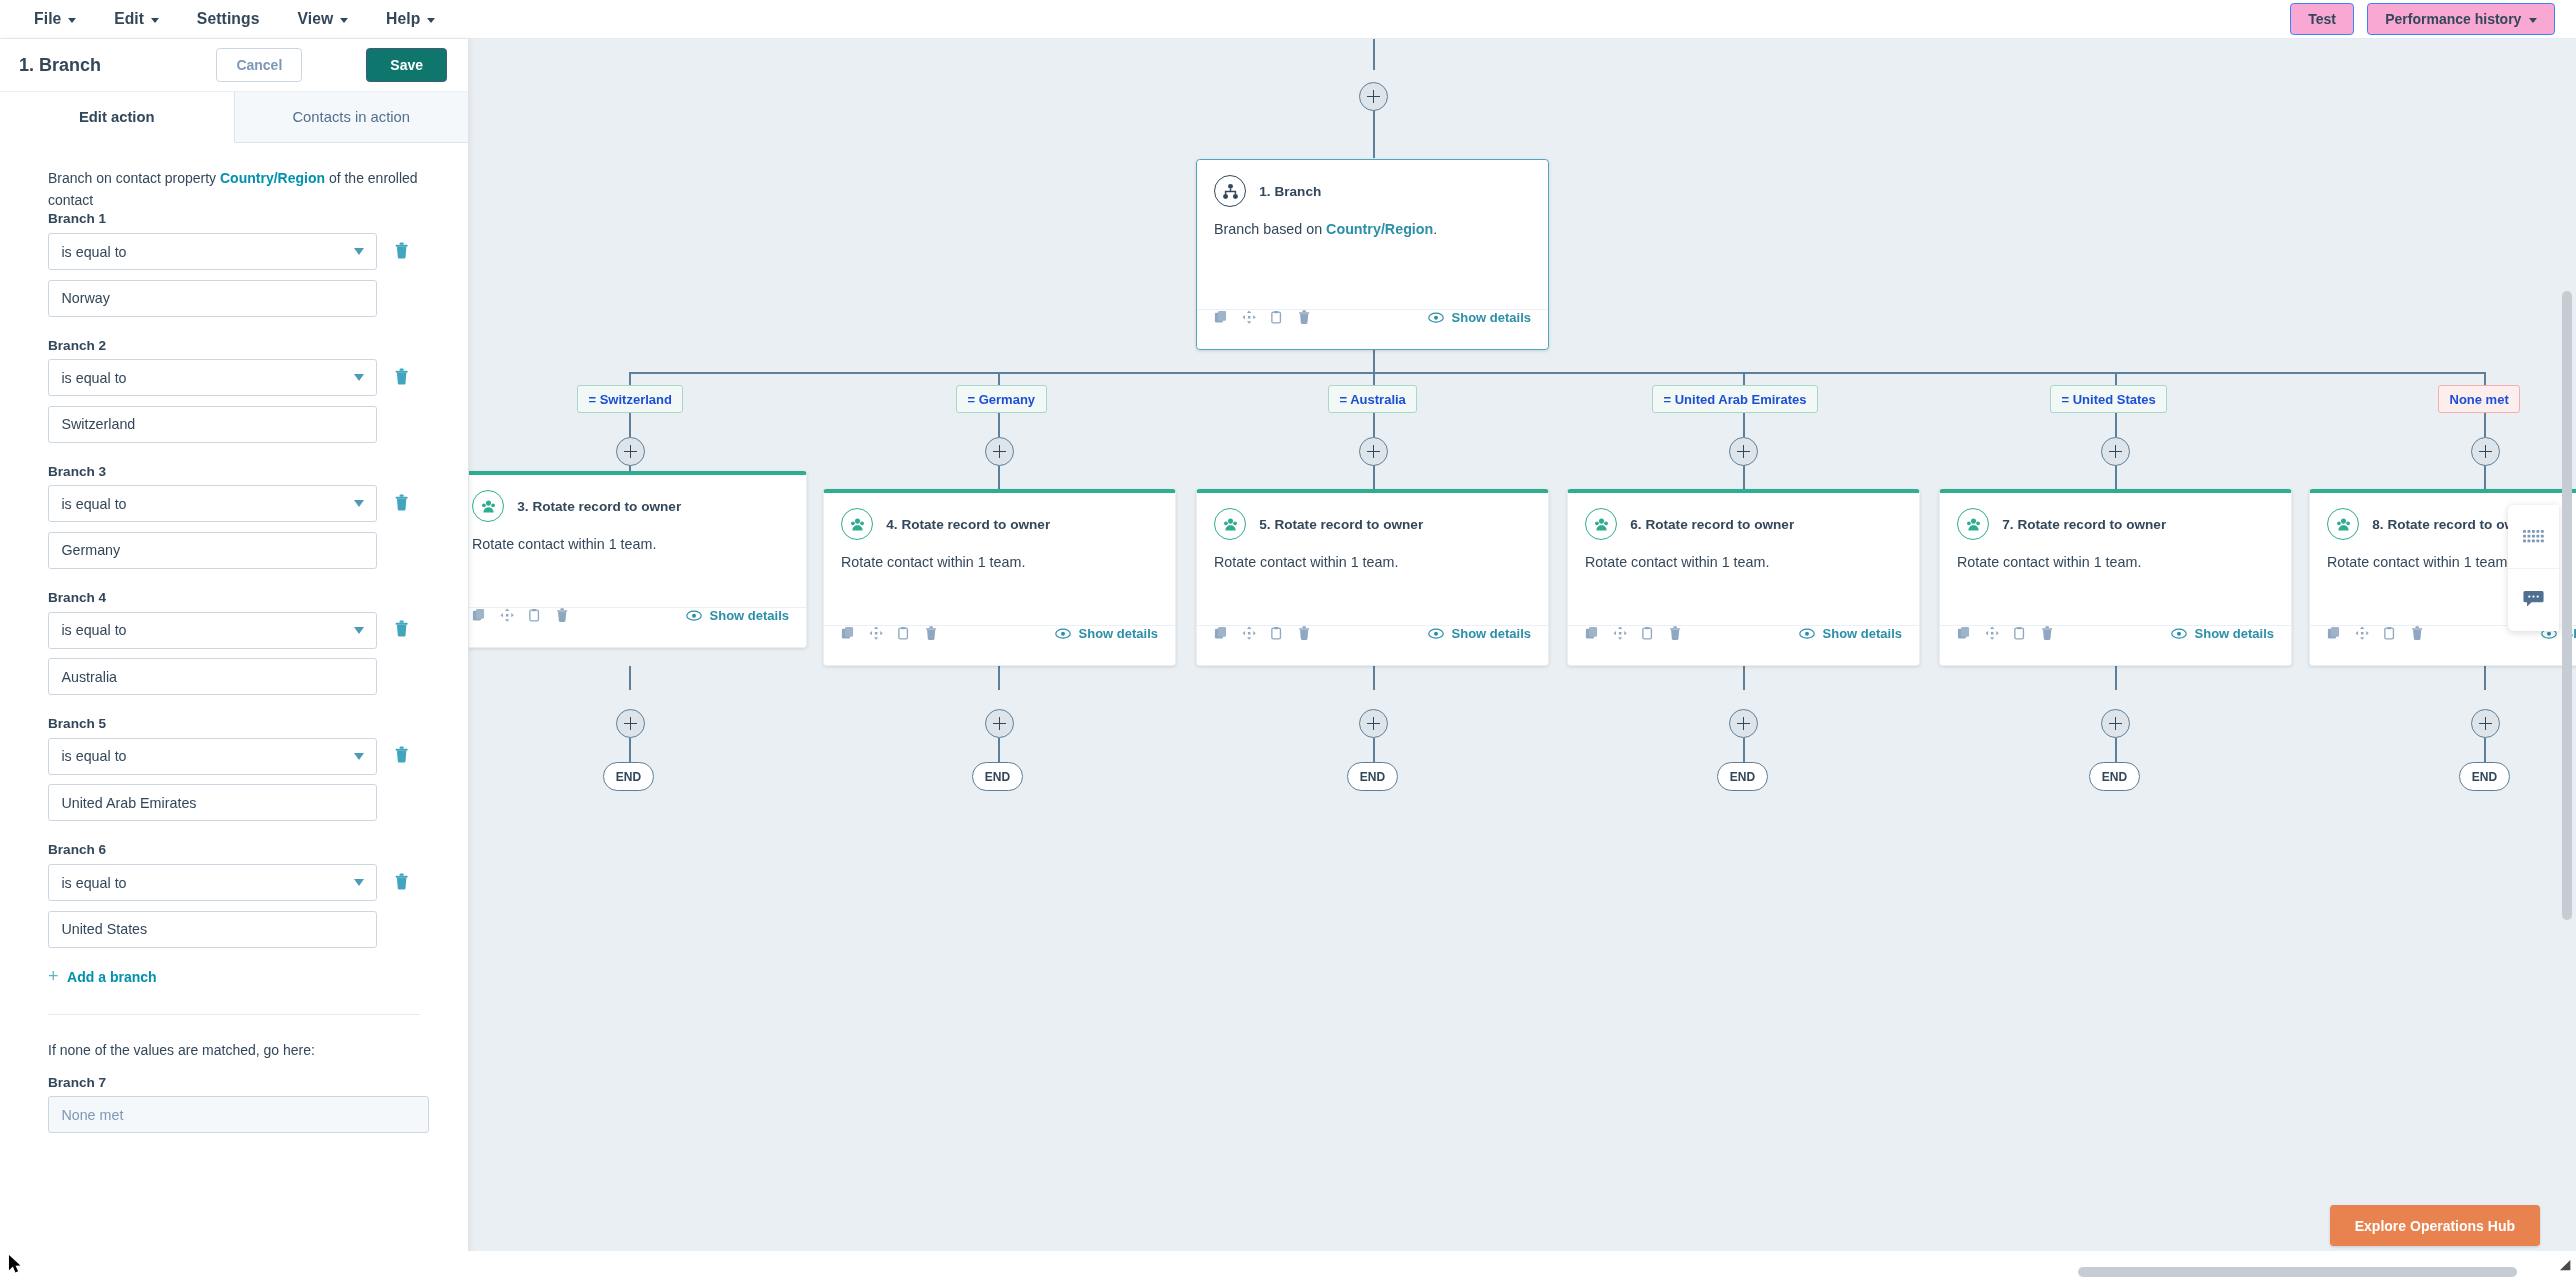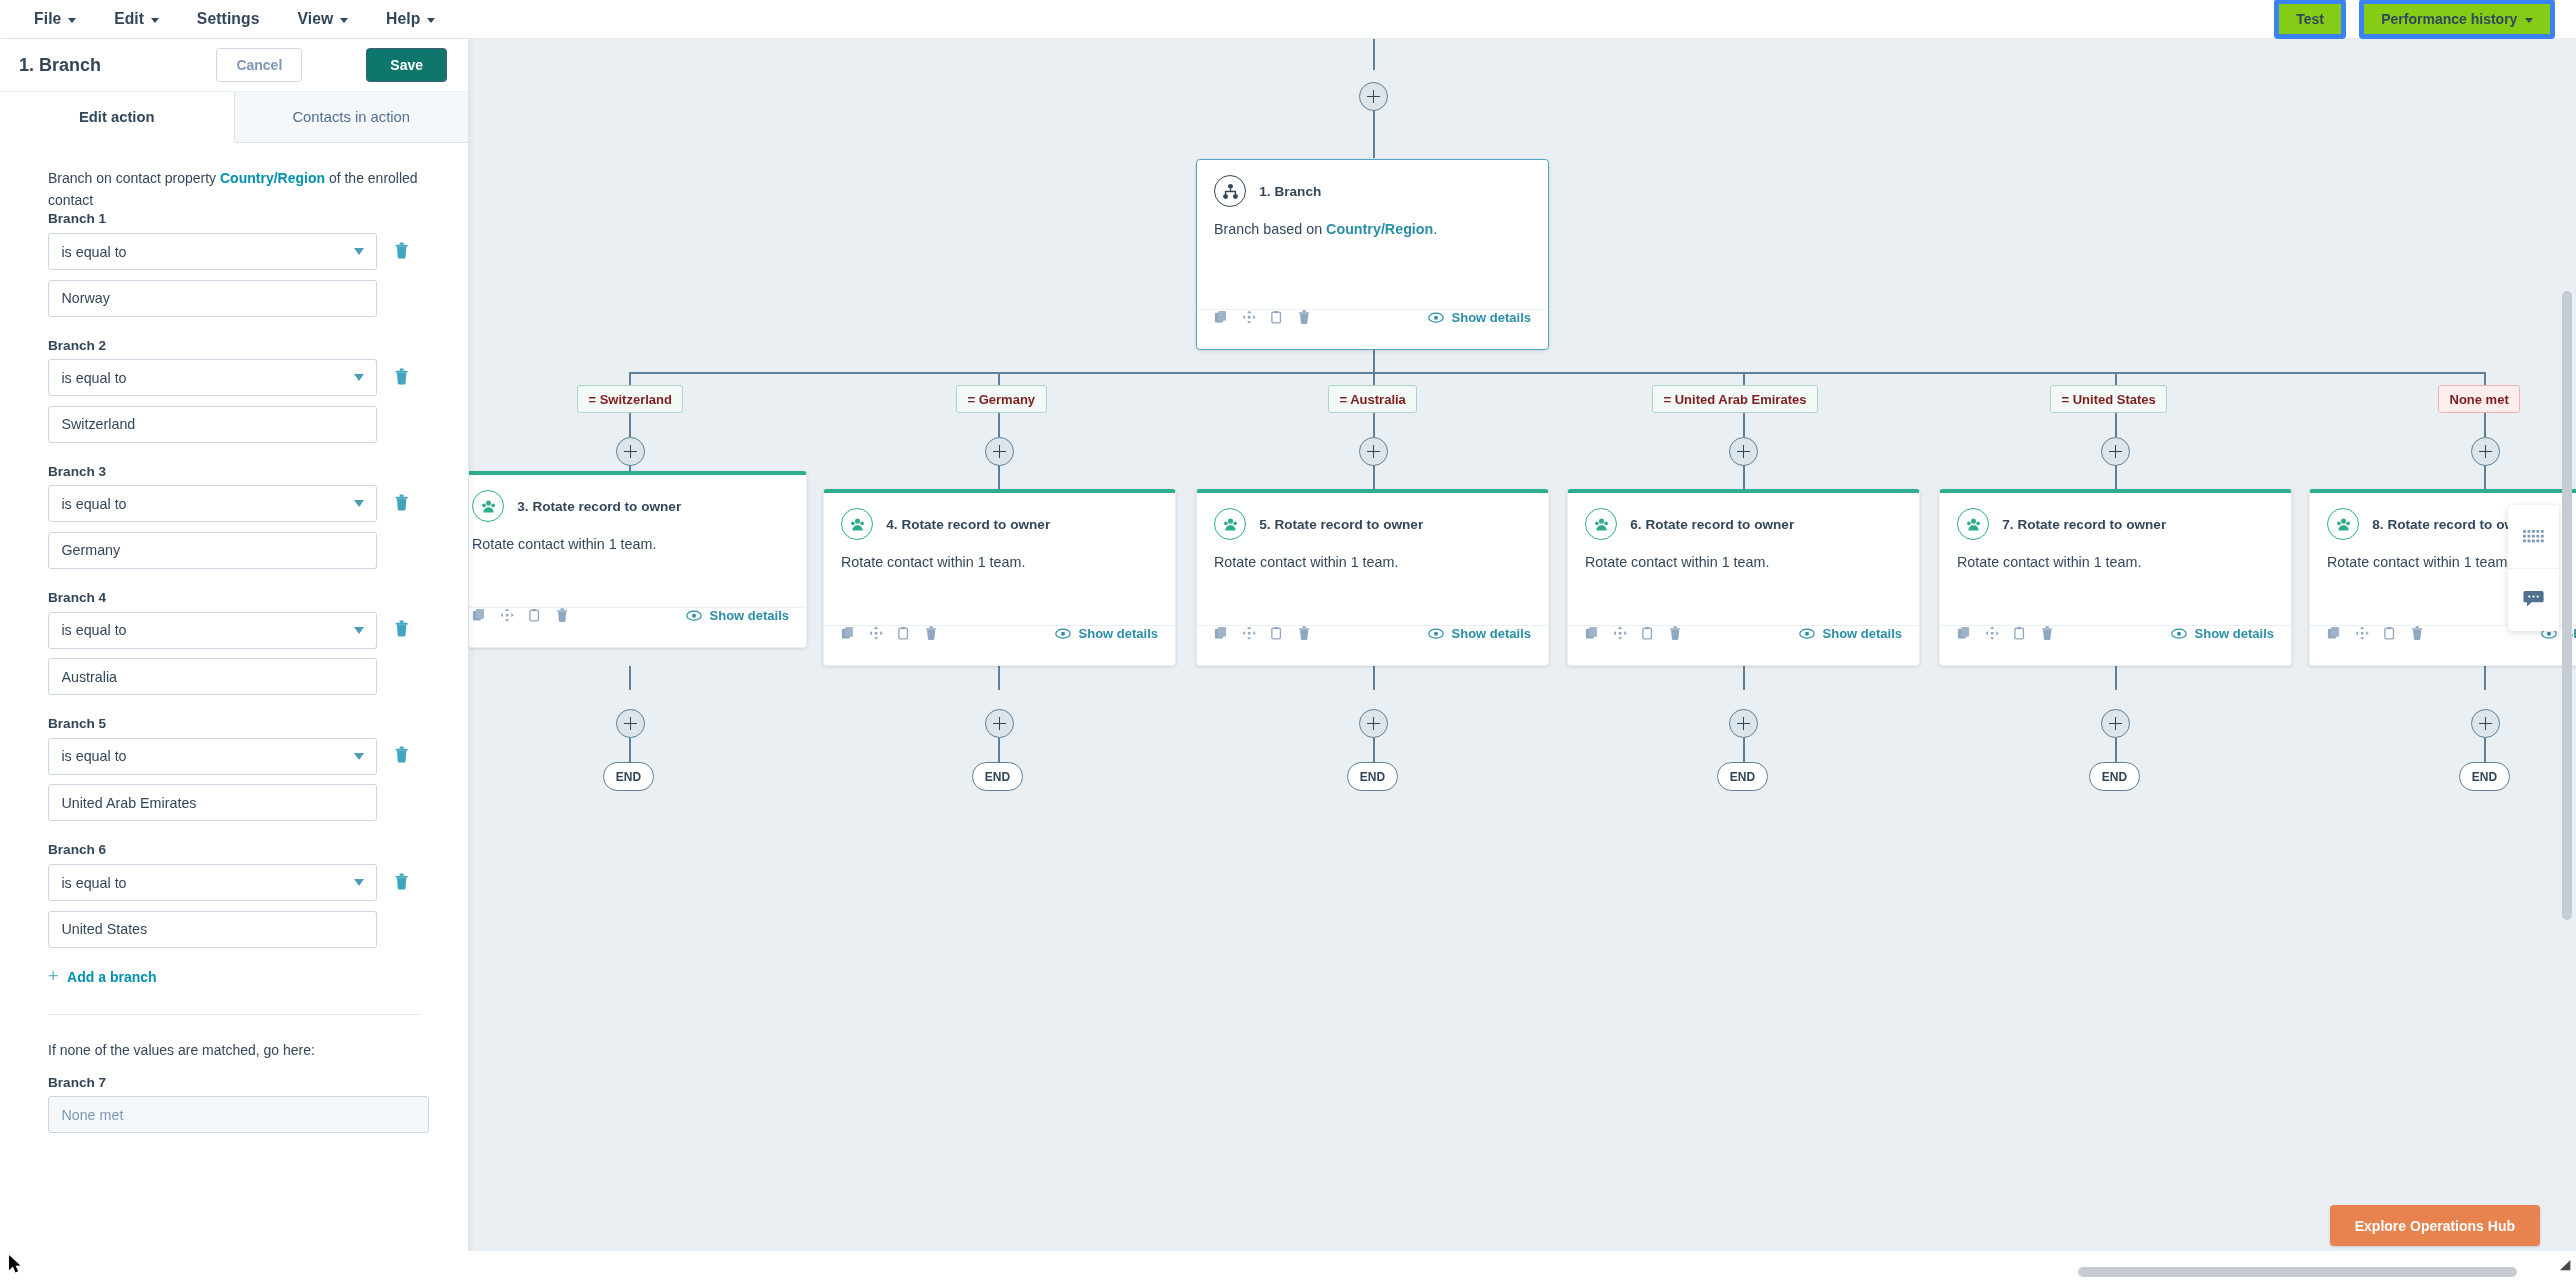--- a/index.html
+++ b/index.html
@@ -19,21 +19,21 @@
   }
   .menu-left { display:flex; align-items:center; padding-left:34px; gap:38px; }
   .menu-item {
     display:flex; align-items:center; gap:6.7px;
     font-size:15.7px; font-weight:700; color:#33475b; cursor:pointer;
     letter-spacing:0.1px;
   }
   .caret { width:0;height:0;border-left:4.8px solid transparent;border-right:4.8px solid transparent;border-top:5.7px solid #33475b; position:relative; top:1px;}
   .menu-right { margin-left:auto; display:flex; align-items:center; gap:13.3px; padding-right:21px; }
   .btn-ghost {
-    border:5px solid #3b82f6; background:#84cc16; color:#33475b;
+    border:1px solid #3b82f6; background:#f9a8d4; color:#33475b;
     font-size:14px; font-weight:600; border-radius:3.8px;
     padding:6.7px 17px; cursor:pointer; font-family:inherit;
     display:flex; align-items:center; gap:7.6px;
   }
   .btn-ghost .caret { border-top-color:#33475b; }
 
   
   .panel {
     position:absolute; left:0; top:39px; width:469px; height:1242px;
     background:#fff; border-right:1px solid #dfe3eb; z-index:40;
@@ -138,21 +138,21 @@
     padding:0 17px; gap:13.3px;
   }
   .foot-icon { cursor:pointer; opacity:.85; display:flex; }
   .show-details {
     margin-left:auto; display:flex; align-items:center; gap:7.6px;
     color:#2b8fa8; font-size:13px; font-weight:700; cursor:pointer;
   }
 
   .chip {
     position:absolute; height:28px; display:flex; align-items:center; justify-content:center;
-    padding:0 10.5px; font-size:13px; font-weight:700; color:#7f1d1d;
+    padding:0 10.5px; font-size:13px; font-weight:700; color:#1d4ed8;
     background:#f2f8f6; border:1px solid #a8d6c9; border-radius:2.9px; z-index:6; white-space:nowrap;
   }
   .chip.none { background:#fdeeee; border-color:#f3b0b0; }
 
   .end-node {
     position:absolute; width:51px; height:29px; border-radius:14.3px;
     background:#fff; border:1.4px solid #5d7f99; display:flex;
     align-items:center; justify-content:center;
     font-size:12px; font-weight:700; color:#33475b; z-index:6;
   }

